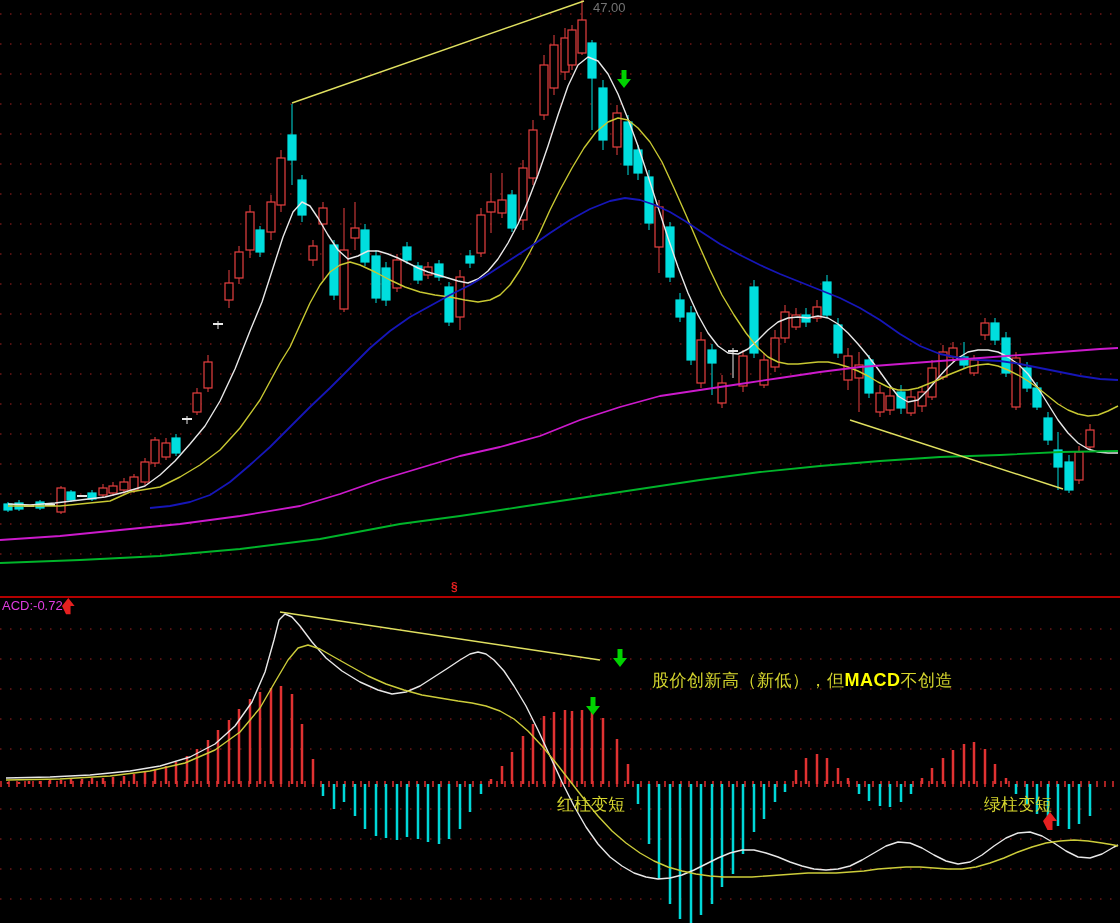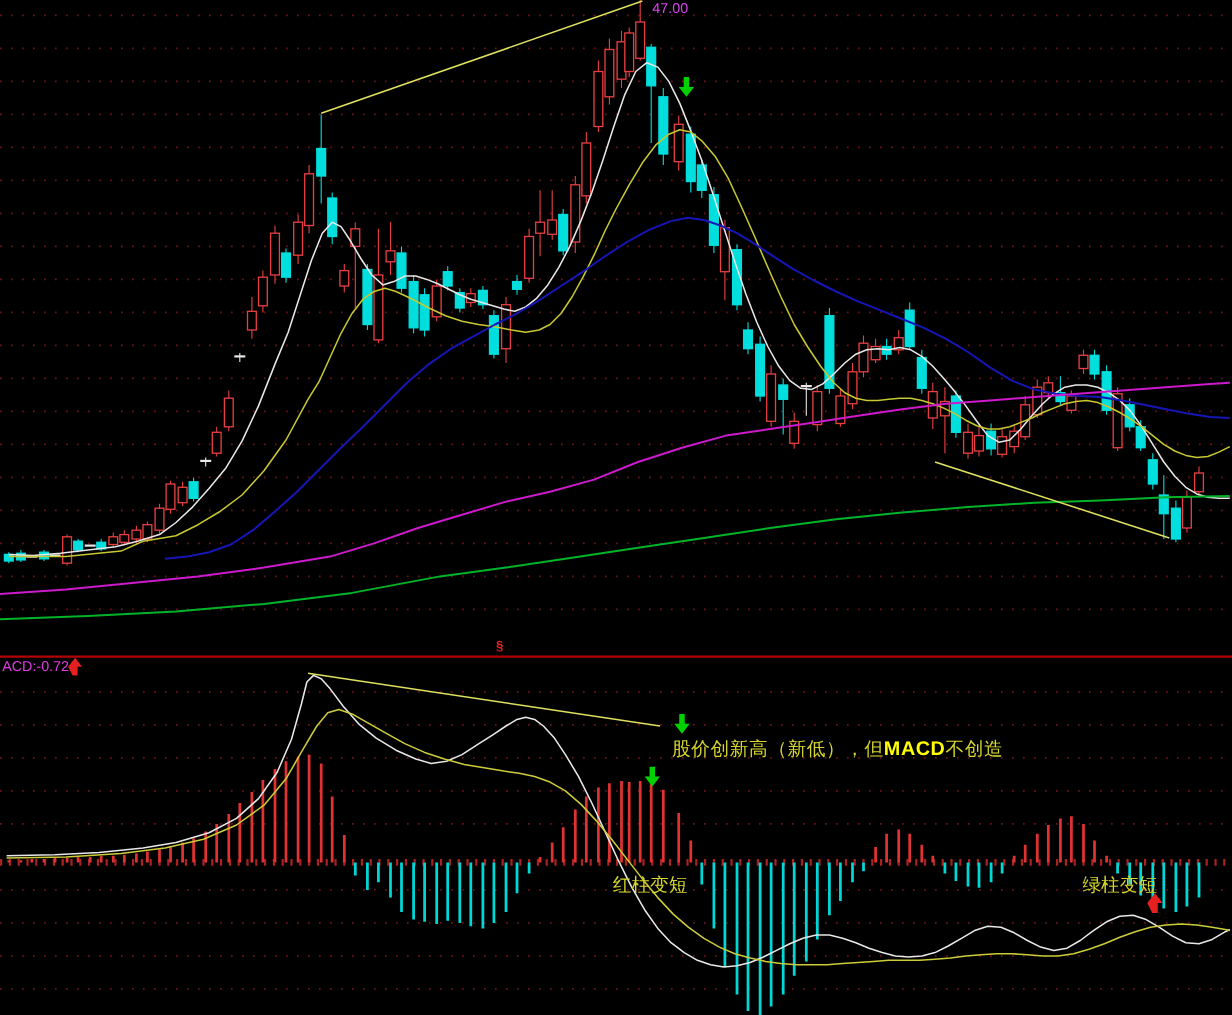--- a/index.html
+++ b/index.html
@@ -4,21 +4,21 @@
 <style>
   html,body{margin:0;padding:0;background:#000;}
   #screen{position:relative;width:1120px;height:923px;background:#000;overflow:hidden;
           font-family:"Liberation Sans", sans-serif;}
   #chart{position:absolute;left:0;top:0;}
   .overlay{position:absolute;white-space:pre;pointer-events:none;}
   .ann{font-size:17px;line-height:21px;letter-spacing:0.5px;}
   .macd-b{font-weight:bold;font-size:18px;}
   #price-peak{left:593px;top:0px;font-size:13px;}
   #ann1{left:672px;top:100px;}
-  #ann2{left:611px;top:628px;}
+  #ann2{left:652px;top:628px;}
   #red-shorten{left:557px;top:793px;font-size:17px;}
   #green-shorten{left:940px;top:793px;font-size:17px;margin-left:44px;}
   #macd-value{left:2px;top:598px;font-size:13px;display:flex;align-items:center;gap:2px;}
   #sec-marker{left:451px;top:580px;font-size:12px;font-weight:bold;}
 </style>
 </head>
 <body>
 
 <div id="screen">
   <svg id="chart" width="1120" height="923">
@@ -387,21 +387,21 @@
       </g>
     <g id="g-markers">
         <path d="M0 9 L4.5 9 L4.5 0 L9.5 0 L9.5 9 L14 9 L7 18 Z" fill="#00d200" transform="translate(617,70) scale(1)"></path>
         <path d="M0 9 L4.5 9 L4.5 0 L9.5 0 L9.5 9 L14 9 L7 18 Z" fill="#00d200" transform="translate(613,649) scale(1)"></path>
         <path d="M0 9 L4.5 9 L4.5 0 L9.5 0 L9.5 9 L14 9 L7 18 Z" fill="#00d200" transform="translate(586,697) scale(1)"></path>
         <path d="M7 0 L14 9 L9.5 9 L9.5 18 L4.5 18 L0 9 Z" fill="#e62020" transform="translate(1043,812) scale(1)"></path>
         <path d="M7 0 L14 9 L9.5 9 L9.5 18 L4.5 18 L0 9 Z" fill="#e62020" transform="translate(62,598) scale(0.9)"></path>
       </g>
   </svg>
 
-  <div class="overlay" id="price-peak" style="color: #d946ef;">47.00</div>
+  <div class="overlay" id="price-peak" style="color: #737373;">47.00</div>
 
   <div class="overlay ann" id="ann1" style="color: rgb(214, 214, 46);">
   </div>
 
   <div class="overlay ann" id="ann2" style="color: rgb(214, 214, 46);">
     <div><span>股价创新高（新低），但</span><span class="macd-b" style="color: rgb(255, 255, 0);">MACD</span><span>不创造</span></div>
   </div>
 
   <div class="overlay" id="red-shorten" style="color: rgb(214, 214, 46);">红柱变短</div>
   <div class="overlay" id="green-shorten" style="color: rgb(214, 214, 46);">绿柱变短</div>

